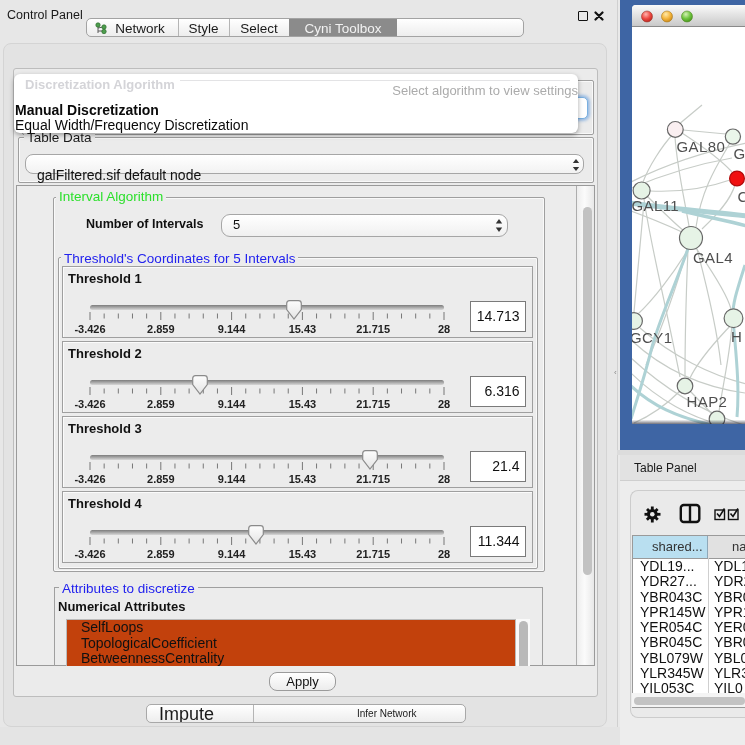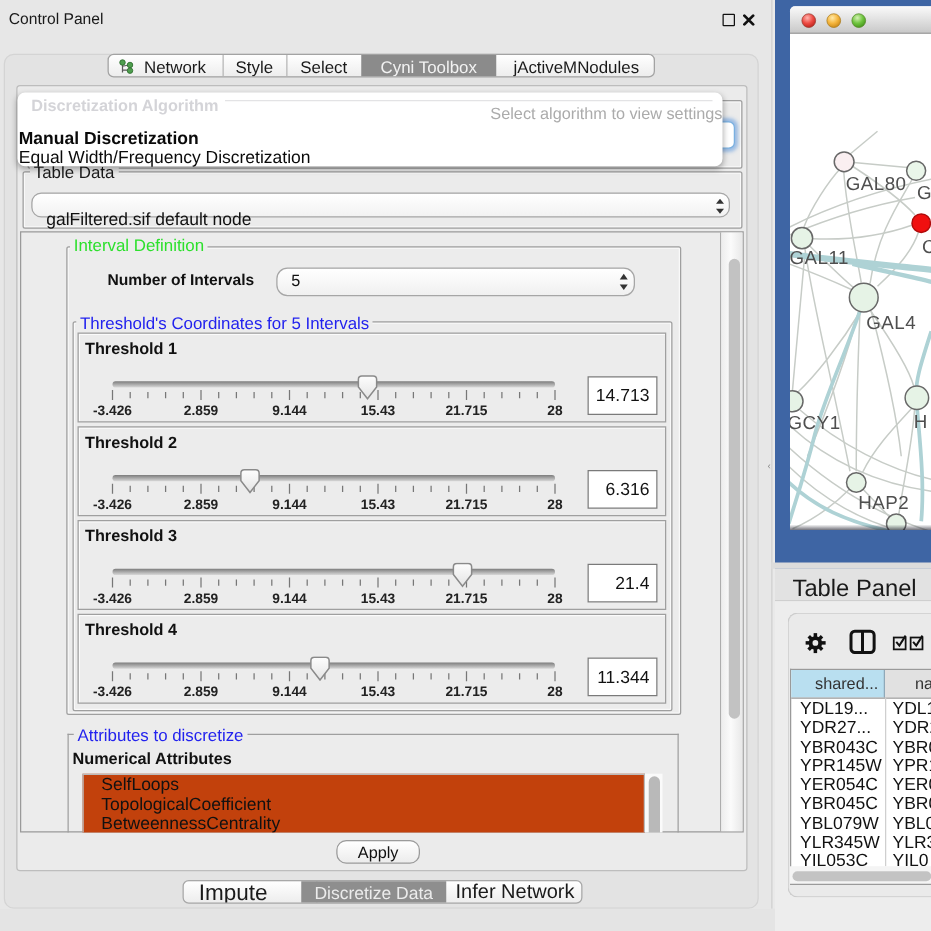--- a/index.html
+++ b/index.html
@@ -10,37 +10,36 @@
 
 <div class="abs" style="left:0;top:0;width:617px;height:727px;background:#e7e7e7;border-right:1px solid #d0d0d0;"></div>
 <div class="abs" style="left:7px;top:8px;font-size:12.5px;color:#1a1a1a;">Control Panel</div>
 <div class="abs" style="left:577.5px;top:10.5px;width:8px;height:8px;border:1.8px solid #111;border-radius:1px;"></div>
 <svg class="abs" style="left:594px;top:11px;" width="10" height="10">
     <path d="M1.5,1.5 L8.5,8.5 M8.5,1.5 L1.5,8.5" stroke="#111" stroke-width="2.2" stroke-linecap="round"></path>
   </svg>
 
 <div class="abs" style="left:3px;top:43px;width:604px;height:684px;background:#e3e3e3;border-radius:8px;border:1px solid #d4d4d4;box-sizing:border-box;"></div>
 
-<div class="abs" style="left:86px;top:18px;width:438px;height:19px;background:linear-gradient(#ffffff,#ededed);border:1px solid #a3a3a3;border-radius:5px;box-sizing:border-box;overflow:hidden;margin-top:25px;">
+<div class="abs" style="left:86px;top:18px;width:438px;height:19px;background:linear-gradient(#ffffff,#ededed);border:1px solid #a3a3a3;border-radius:5px;box-sizing:border-box;overflow:hidden;">
   <div class="abs" style="left:0;top:0;width:91px;height:19px;border-right:1px solid #b5b5b5;"></div>
   <div class="abs" style="left:91px;top:0;width:51px;height:19px;border-right:1px solid #b5b5b5;"></div>
   <div class="abs" style="left:142px;top:0;width:60px;height:19px;"></div>
   <div class="abs" style="left:202px;top:-1px;width:108px;height:21px;background:#8b8b8b;"></div>
   <div class="abs" style="left:310px;top:0;width:128px;height:19px;"></div>
   <svg class="abs" style="left:8px;top:3px;" width="14" height="13">
     <path d="M3,3 L3,11 M3,6 L8,5 M3,9 L8,9" stroke="#5a5a5a" stroke-width="1"></path>
     <circle cx="3" cy="3" r="2.2" fill="#4e9e4e" stroke="#2e6e2e" stroke-width="0.7"></circle>
     <circle cx="9" cy="5" r="2.2" fill="#4e9e4e" stroke="#2e6e2e" stroke-width="0.7"></circle>
     <circle cx="9" cy="9.5" r="2.2" fill="#4e9e4e" stroke="#2e6e2e" stroke-width="0.7"></circle>
   </svg>
   <div class="abs" style="left:20px;top:0;width:66px;text-align:center;font-size:13.5px;line-height:19px;color:#1a1a1a;">Network</div>
   <div class="abs" style="left:91px;top:0;width:51px;text-align:center;font-size:13.5px;line-height:19px;color:#1a1a1a;">Style</div>
   <div class="abs" style="left:142px;top:0;width:60px;text-align:center;font-size:13.5px;line-height:19px;color:#1a1a1a;">Select</div>
   <div class="abs" style="left:202px;top:0;width:108px;text-align:center;font-size:13.5px;line-height:19px;color:#f2f2f2;">Cyni Toolbox</div>
-  <div class="abs" style="left:310px;top:0;width:128px;text-align:center;font-size:13.5px;line-height:19px;color:#1a1a1a;">jActiveMNodules</div>
 </div>
 
 <div class="abs" style="left:13px;top:68px;width:585px;height:629px;background:#ebebeb;border:1px solid #bdbdbd;border-radius:3px;box-sizing:border-box;"></div>
 
 <div class="fs" style="left:22px;top:80px;width:570px;height:53px;"></div>
 <div class="abs" style="left:30px;top:97px;width:558px;height:22px;background:#fff;border:1px solid #7ab0e0;border-radius:5px;box-shadow:0 0 3px 2px rgba(90,150,220,0.55);box-sizing:border-box;"></div>
 
 <div class="fs" style="left:18px;top:137px;width:574px;height:44px;background:#ebebeb;"></div>
 <div class="fslabel" style="left:24px;top:131px;font-size:13.5px;color:#1a1a1a;background:#ebebeb;">Table Data</div>
 <div class="abs" style="left:25px;top:154px;width:559px;height:20px;background:linear-gradient(#ffffff,#f2f2f2);border:1px solid #a6a6a6;border-radius:8px;box-sizing:border-box;"></div>
@@ -49,21 +48,21 @@
     <path d="M5,1 L8.2,5 L1.8,5 Z" fill="#333"></path>
     <path d="M5,13 L8.2,9 L1.8,9 Z" fill="#333"></path>
   </svg>
 
 <div class="abs" style="left:16px;top:185px;width:578.5px;height:481px;background:#ececec;border:1px solid #9a9a9a;box-sizing:border-box;"></div>
 <div class="abs" style="left:576px;top:186px;width:1px;height:479px;background:#adadad;"></div>
 <div class="abs" style="left:577px;top:186px;width:17px;height:479px;background:linear-gradient(90deg,#ededed,#fbfbfb 45%,#e8e8e8);"></div>
 <div class="abs" style="left:582.5px;top:207px;width:9px;height:368px;background:#c2c2c2;border-radius:4.5px;"></div>
 
 <div class="fs" style="left:53px;top:197px;width:490px;height:373px;"></div>
-<div class="fslabel" style="left:56px;top:190px;font-size:13.5px;color:#2ce02c;">Interval Definition</div>
+<div class="fslabel" style="left:56px;top:190px;font-size:13.5px;color:#2ce02c;">Interval Algorithm</div>
 
 <div class="abs" style="left:86px;top:217px;font-size:12.5px;font-weight:bold;color:#111;">Number of Intervals</div>
 <div class="abs" style="left:221px;top:213.5px;width:287px;height:23px;background:linear-gradient(#ffffff,#f0f0f0);border:1px solid #a6a6a6;border-radius:9px;box-sizing:border-box;"></div>
 <div class="abs" style="left:233px;top:217px;font-size:13px;color:#111;">5</div>
 <svg class="abs" style="left:494px;top:217.5px;" width="10" height="15">
     <path d="M5,1 L8.2,5.5 L1.8,5.5 Z" fill="#333"></path>
     <path d="M5,14 L8.2,9.5 L1.8,9.5 Z" fill="#333"></path>
   </svg>
 
 <div class="fs" style="left:58px;top:256.5px;width:478px;height:310px;"></div>
@@ -267,22 +266,21 @@
   <div style="font-size:14px;color:#111;padding:0 0 0 14px;line-height:15.6px;">SelfLoops<br>TopologicalCoefficient<br>BetweennessCentrality</div>
 </div>
 <div class="abs" style="left:516px;top:619px;width:14px;height:46.5px;background:#fafafa;"></div>
 <div class="abs" style="left:518.5px;top:621px;width:9.5px;height:45px;background:#b9b9b9;border-radius:4.5px 4.5px 0 0;"></div>
 
 <div class="abs" style="left:246px;top:672px;width:110px;height:18px;"></div>
 <div class="abs" style="left:269px;top:672px;width:67px;height:18.5px;background:linear-gradient(#ffffff,#ececec);border:1px solid #9b9b9b;border-radius:8px;box-sizing:border-box;text-align:center;font-size:13px;line-height:17px;color:#111;">Apply</div>
 
 <div class="abs" style="left:146px;top:704px;width:320px;height:18.5px;background:linear-gradient(#ffffff,#ededed);border:1px solid #a8a8a8;border-radius:5px;box-sizing:border-box;overflow:hidden;">
   <div class="abs" style="left:12px;top:0;width:94px;height:18.5px;border-right:1px solid #b5b5b5;text-align:left;font-size:18px;line-height:18.5px;color:#1a1a1a;">Impute Data</div>
-  <div class="abs" style="left:94px;top:-1px;width:116px;height:20px;background:#8e8e8e;text-align:center;font-size:14px;line-height:20px;color:#ececec;">Discretize Data</div>
-  <div class="abs" style="left:210px;top:0;width:110px;height:18.5px;text-align:center;font-size:16px;line-height:18.5px;color:#1a1a1a;">Infer Network</div>
+  <div class="abs" style="left:210px;top:0;width:110px;height:18.5px;text-align:left;font-size:10px;line-height:18.5px;color:#1a1a1a;">Infer Network</div>
 </div>
 
 <div class="abs" style="left:614px;top:368px;font-size:8px;color:#888;">‹</div>
 
 <div class="abs" style="left:14px;top:74px;width:564px;height:59px;background:#ffffff;border-radius:6px;box-shadow:0 2px 5px rgba(0,0,0,0.35);"></div>
 <div class="abs" style="left:180px;top:80px;width:390px;height:1px;background:rgba(175,175,180,0.35);"></div>
 <div class="abs" style="left:25px;top:76.5px;font-size:13px;font-weight:bold;color:#d4d4d8;">Discretization Algorithm</div>
 <div class="abs" style="left:14px;top:83px;width:564px;text-align:right;font-size:13px;color:#ababab;">Select algorithm to view settings</div>
 <div class="abs" style="left:15px;top:102px;font-size:14px;font-weight:bold;color:#0a0a0a;">Manual Discretization</div>
 <div class="abs" style="left:15px;top:116.5px;font-size:14px;color:#0a0a0a;">Equal Width/Frequency Discretization</div>
@@ -372,21 +370,21 @@
       <text x="-2" y="316">GCY1</text>
       <text x="99" y="315">H</text>
       <text x="54.5" y="380">HAP2</text>
     </g>
   </svg>
 </div>
 <div class="abs" style="left:632px;top:420px;width:113px;height:4px;background:linear-gradient(rgba(20,20,30,0.05), rgba(20,20,35,0.6));"></div>
 
 <div class="abs" style="left:617px;top:450px;width:128px;height:5px;background:#dcdcdc;"></div>
 <div class="abs" style="left:620px;top:455px;width:125px;height:26px;background:#e2e2e2;border-bottom:1px solid #cfcfcf;box-sizing:border-box;"></div>
-<div class="abs" style="left:634px;top:461px;font-size:19px;color:#1a1a1a;">Table Panel</div>
+<div class="abs" style="left:634px;top:461px;font-size:12px;color:#1a1a1a;">Table Panel</div>
 <div class="abs" style="left:620px;top:481px;width:125px;height:264px;background:#ededed;"></div>
 
 <div class="abs" style="left:630px;top:490px;width:115px;height:228px;background:#eaeaea;border:1px solid #ccc;border-right:none;border-radius:8px 0 0 8px;box-sizing:border-box;"></div>
 
 <svg class="abs" style="left:644px;top:506px;" width="17" height="17" viewBox="0 0 17 17">
   <g fill="#111">
     <circle cx="8.3" cy="8.3" r="5.4"></circle>
     <g>
       <rect x="6.9" y="0.5" width="2.8" height="4"></rect>
       <rect x="6.9" y="12.5" width="2.8" height="4"></rect>

